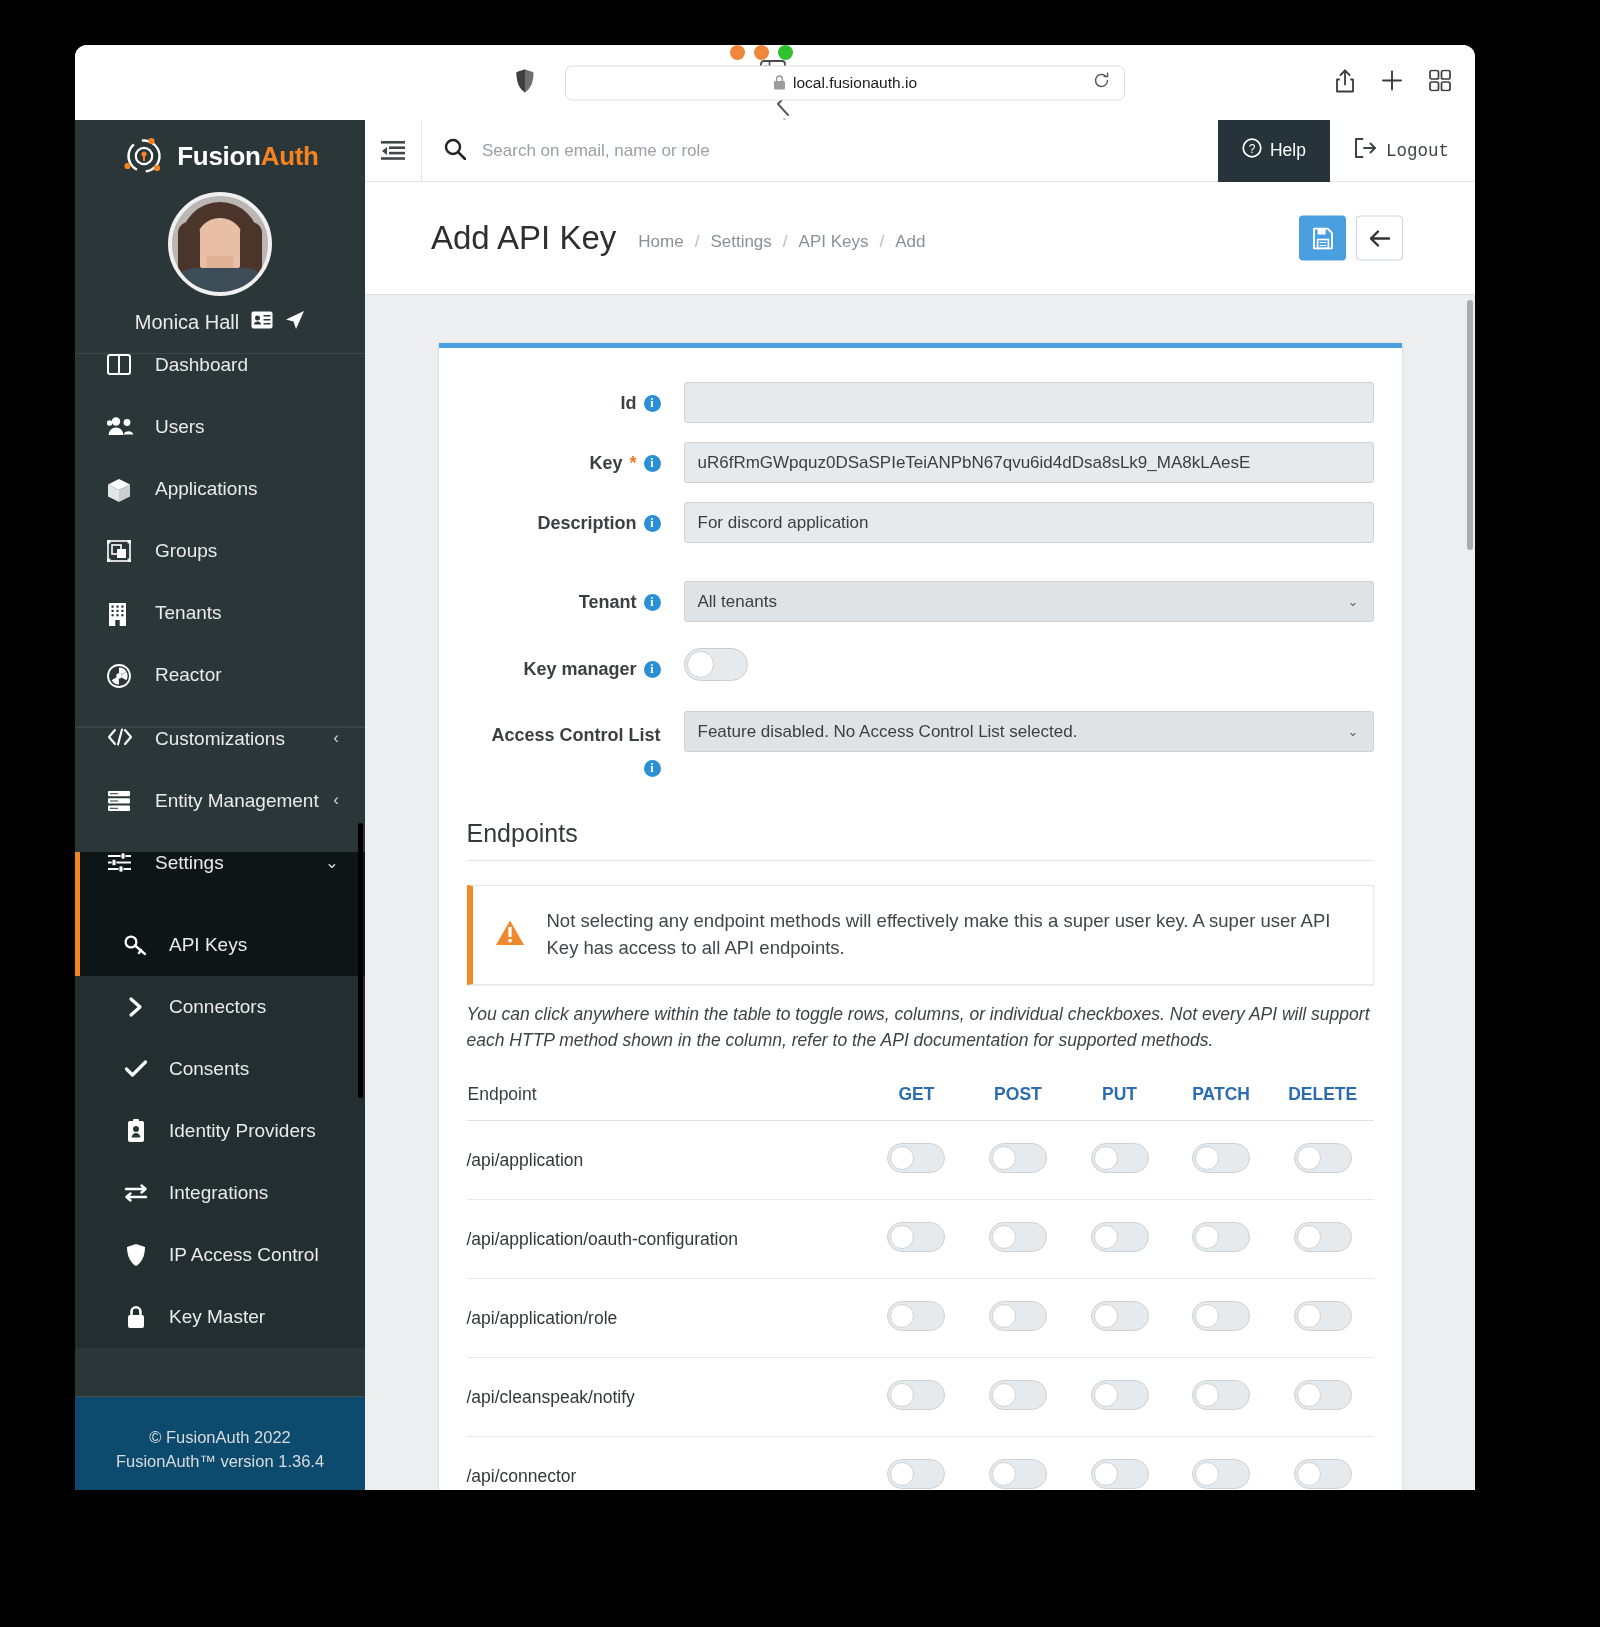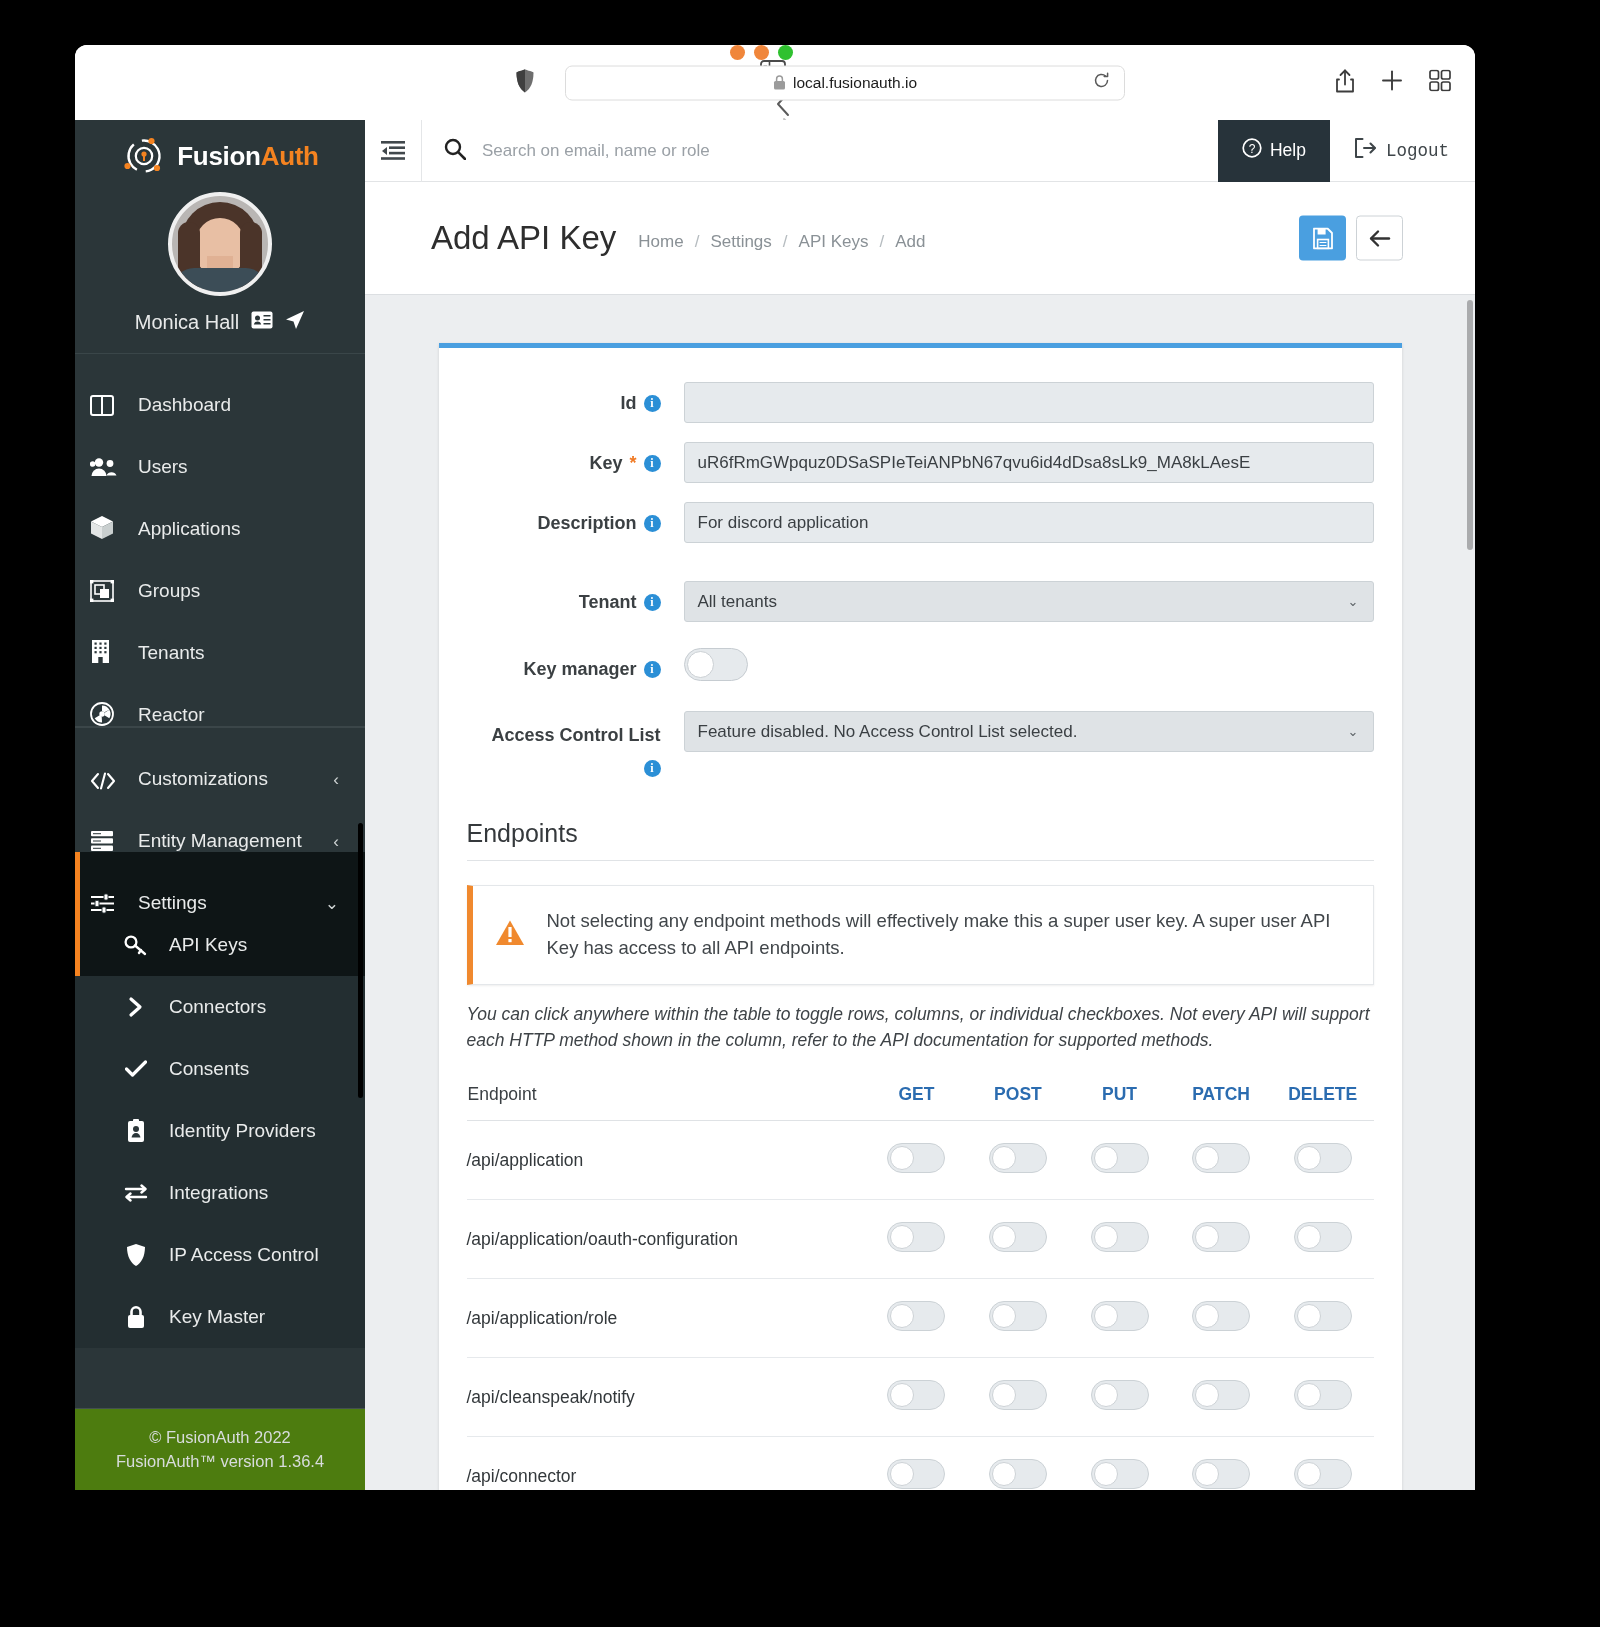--- a/index.html
+++ b/index.html
@@ -121,23 +121,23 @@
   #avatar .neck { position:absolute; left:50%; bottom: 16px; transform: translateX(-50%); width: 26px; height: 20px; background:#e0b194;}
 
   #profile-name-row {
     display:flex; align-items:center; gap: 12px; margin-top: 14px;
     color: #e8eaea; font-size: 20px;
   }
 
   .nav-sep { height: 1px; background: #3a4649; margin: 0; }
 
   .nav-item {
-    display:flex; align-items:flex-end;
+    display:flex; align-items:flex-start;
     height: 62px;
-    padding-left: 15px;
+    padding-left: 32px;
     color: #e9ebeb;
     font-size: 19px;
     position: relative;
   }
   .nav-item .ic { width: 34px; display:flex; align-items:center; color:#fff; flex: 0 0 34px;}
   .nav-item .lbl { margin-left: 14px; }
   .nav-item .caret { position:absolute; right: 26px; color:#cfd4d4; font-size: 17px; }
 
   .nav-group-divider { height: 2px; background: #3b4649; }
 
@@ -166,23 +166,23 @@
     flex: 1;
     overflow: hidden;
     position: relative;
   }
   #nav-scrollbar {
     position: absolute; right: 2px; top: 470px;
     width: 5px; height: 275px; background: #000; border-radius: 3px;
   }
 
   #sidebar-footer {
-    background: #4d7c0f;
+    background: #0c4a6e;
     border-top: 1px solid #43504f;
-    padding: 16px 0 16px;
+    padding: 28px 0 16px;
     text-align:center;
     color: #d8dcdc;
     font-size: 16.5px;
     line-height: 1.5;
   }
 
   
   #main {
     flex: 1;
     background: #eceef0;

